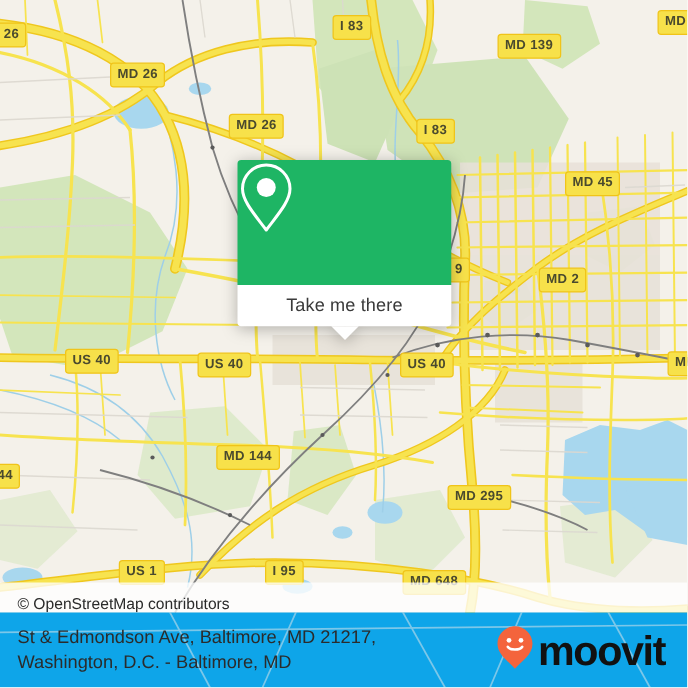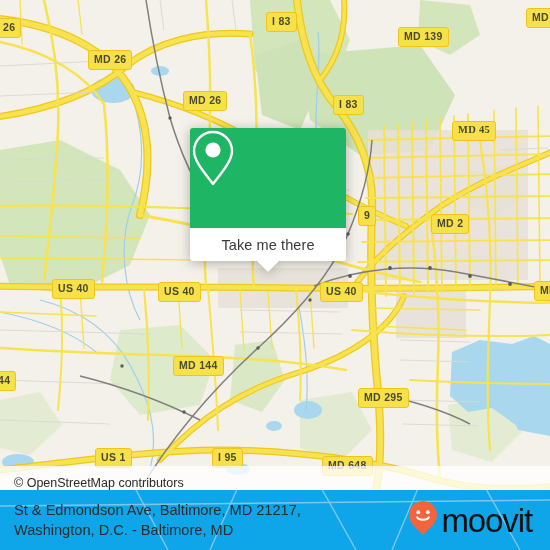--- a/index.html
+++ b/index.html
@@ -46,21 +46,21 @@
     white-space:nowrap;
     text-shadow:
       0 0 3px #fff,0 0 3px #fff,0 0 3px #fff,
       1px 1px 2px #fff,-1px -1px 2px #fff;
   }
 
   
   #popup{
     position:absolute;
     left:190px;top:128px;
-    width:156px;
+    width:171px;
     filter:drop-shadow(0 2px 6px rgba(0,0,0,.28));
   }
   #popup-head{
     background:#1eb564;
     height:100px;
     border-radius:3px 3px 0 0;
     display:flex;align-items:center;justify-content:center;
   }
   #popup-head svg{display:block;}
   #popup-body{
@@ -125,21 +125,21 @@
   #footer-address span{display:block;white-space:nowrap;}
   #moovit-logo{
     display:flex;align-items:center;gap:3px;
     padding-right:4px;
   }
   #moovit-wordmark{
     color:#111;
     font-size:33px;
     line-height:33px;
     letter-spacing:-1.1px;
-    font-weight:normal;
+    font-weight:bold;
   }
 </style>
 </head>
 <body>
 
 <div id="app">
 
   <div id="map">
 
     <svg width="550" height="490" viewBox="0 0 550 490">
@@ -319,21 +319,21 @@
     </svg>
 
     <div id="shields">
         <div class="shield" style="left: -14px; top: 18px;">D 26</div>
         <div class="shield" style="left: 88px; top: 50px;">MD 26</div>
         <div class="shield" style="left: 266px; top: 12px;">I 83</div>
         <div class="shield" style="left: 398px; top: 27px;">MD 139</div>
         <div class="shield" style="left: 526px; top: 8px;">MD</div>
         <div class="shield" style="left: 183px; top: 91px;">MD 26</div>
         <div class="shield" style="left: 333px; top: 95px;">I 83</div>
-        <div class="shield" style="left: 452px; top: 121px; font-family: Liberation Serif, serif;">MD 45</div>
+        <div class="shield" style="left: 452px; top: 137px;">MD 45</div>
         <div class="shield" style="left: 431px; top: 214px;">MD 2</div>
         <div class="shield" style="left: 358px; top: 206px;">9</div>
         <div class="shield" style="left: 52px; top: 279px;">US 40</div>
         <div class="shield" style="left: 158px; top: 282px;">US 40</div>
         <div class="shield" style="left: 320px; top: 282px;">US 40</div>
         <div class="shield" style="left: 534px; top: 281px;">MD</div>
         <div class="shield" style="left: -8px; top: 371px;">44</div>
         <div class="shield" style="left: 173px; top: 356px;">MD 144</div>
         <div class="shield" style="left: 358px; top: 388px;">MD 295</div>
         <div class="shield" style="left: 95px; top: 448px;">US 1</div>

